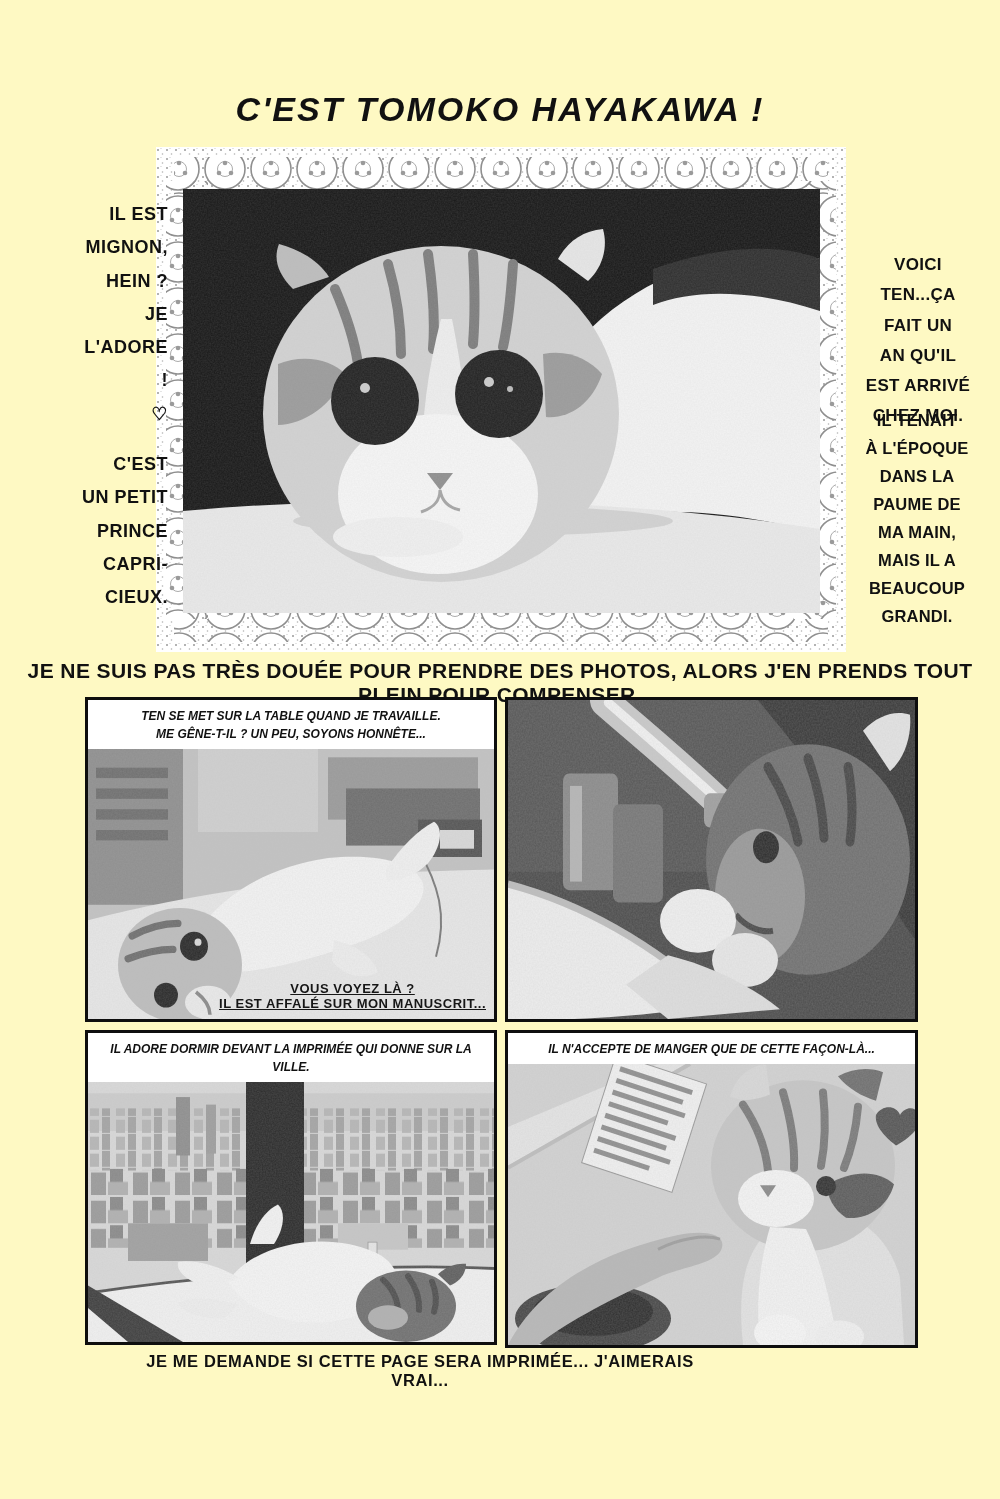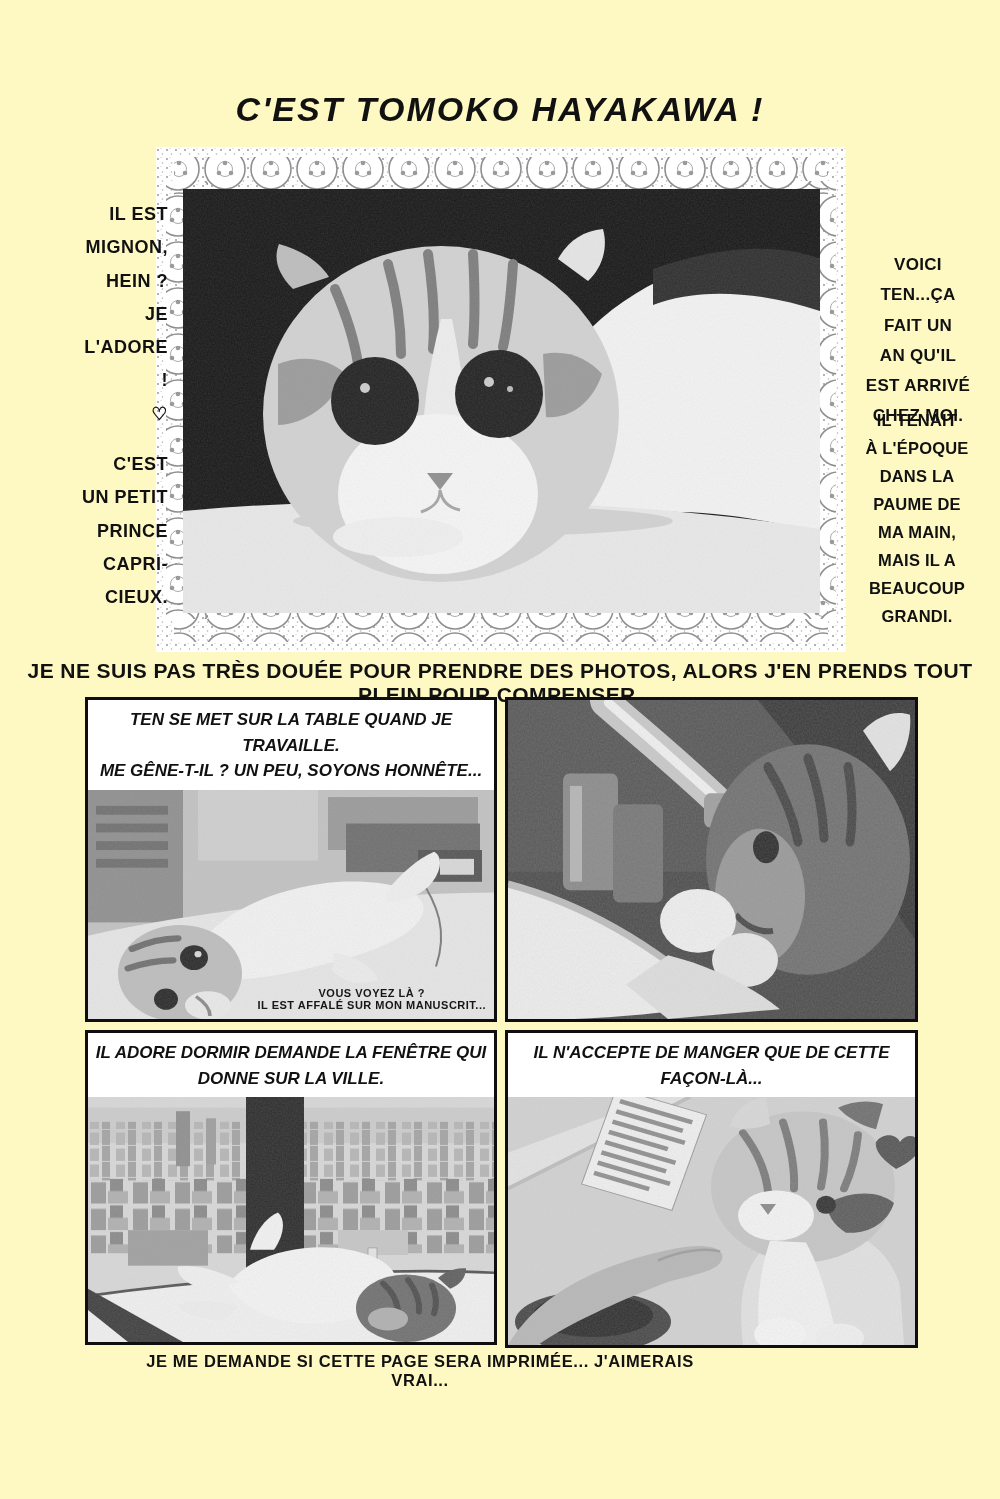--- a/index.html
+++ b/index.html
@@ -16,26 +16,26 @@
   .outro{top:1352px;left:140px;width:560px;text-align:center;font-size:16.5px;font-weight:700;letter-spacing:.6px;}
   .lace{left:156px;top:147px;width:690px;height:505px;}
   .mainphoto{left:183px;top:189px;width:637px;height:424px;}
   .mainphoto svg{display:block;width:100%;height:100%;}
   .panel{position:absolute;border:3px solid #0e0e0e;background:#fff;display:flex;
          flex-direction:column;box-sizing:border-box;}
   .p1{left:85px;top:697px;width:412px;height:325px;}
   .p2{left:505px;top:697px;width:413px;height:325px;}
   .p3{left:85px;top:1030px;width:412px;height:315px;}
   .p4{left:505px;top:1030px;width:413px;height:318px;}
-  .pcap{padding:7px 6px 6px;text-align:center;font-size:17px;font-weight:700;
+  .pcap{padding:7px 6px 6px;text-align:center;font-size:12px;font-weight:700;
         font-style:italic;line-height:1.5;}
   .pphoto{position:relative;flex:1;overflow:hidden;}
   .pphoto svg{position:absolute;left:0;top:0;width:100%;height:100%;display:block;}
-  .overlay{position:absolute;right:8px;bottom:8px;text-align:center;font-size:11px;
-           font-weight:700;letter-spacing:.5px;color:#161616;}
+  .overlay{position:absolute;right:8px;bottom:8px;text-align:center;font-size:13px;
+           font-weight:700;letter-spacing:.5px;color:#161616;text-decoration:underline;}
 </style>
 </head>
 <body>
 
 <svg width="0" height="0" style="position:absolute" aria-hidden="true">
   <defs>
     <filter id="grainF" x="-5%" y="-5%" width="110%" height="110%">
       <feTurbulence type="fractalNoise" baseFrequency="0.7" numOctaves="2" seed="11" stitchTiles="stitch"></feTurbulence>
       <feColorMatrix type="matrix" values="0 0 0 0 0.5  0 0 0 0 0.5  0 0 0 0 0.5  0 0 0 0.8 0"></feColorMatrix>
     </filter>
@@ -190,21 +190,21 @@
         <path d="M228,175 C238,185 252,190 265,188" stroke="#4a4a4a" stroke-width="5" fill="none"></path>
         <ellipse cx="190" cy="180" rx="38" ry="26" fill="#efefef"></ellipse>
         <ellipse cx="237" cy="212" rx="33" ry="22" fill="#e7e7e7"></ellipse>
         <path d="M160,208 C200,216 242,232 272,252 L160,260 L118,232 Z" fill="#dedede"></path>
         <rect width="407" height="260" filter="url(#grainF)" opacity="0.3"></rect>
       </svg>
     </div>
   </div>
 
   <div class="panel p3">
-    <div class="pcap">IL ADORE DORMIR DEMANDE LA FENÊTRE QUI DONNE SUR LA VILLE.</div>
+    <div class="pcap">IL ADORE DORMIR DEVANT LA IMPRIMÉE QUI DONNE SUR LA VILLE.</div>
     <div class="pphoto">
       <svg viewBox="0 0 406 276" preserveAspectRatio="none">
         <rect width="406" height="276" fill="#d8d8d8"></rect>
         <rect y="12" width="406" height="40" fill="#cccccc"></rect>
         <rect x="0" y="28" width="406" height="66" fill="url(#cityFar)"></rect>
         <rect x="0" y="92" width="406" height="84" fill="url(#cityNear)"></rect>
         <rect x="88" y="16" width="14" height="62" fill="#8f8f8f"></rect>
         <rect x="118" y="24" width="10" height="52" fill="#9e9e9e"></rect>
         <rect x="250" y="150" width="70" height="28" fill="#c6c6c6"></rect>
         <rect x="40" y="150" width="80" height="40" fill="#a0a0a0"></rect>

